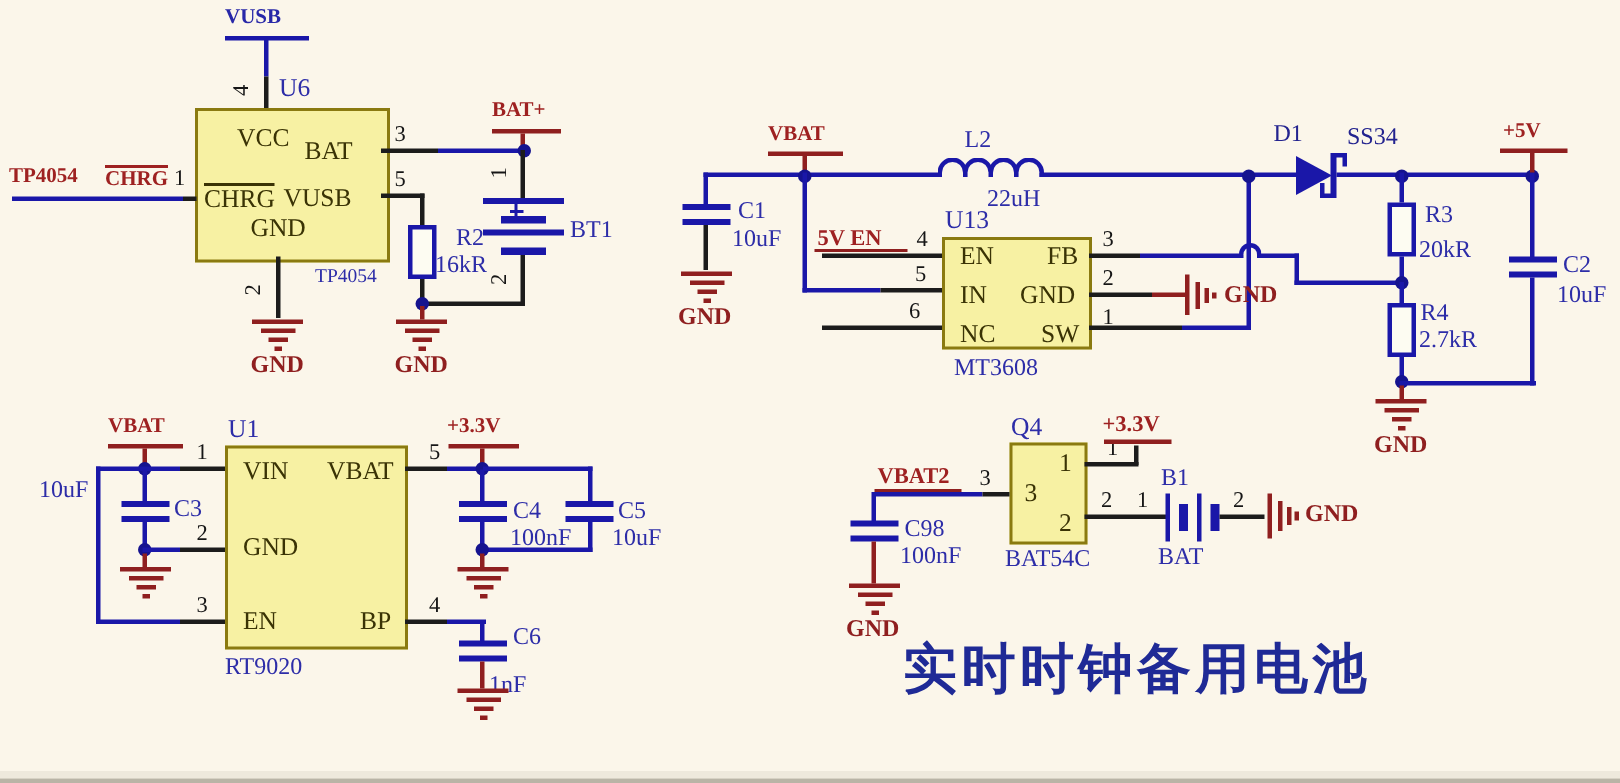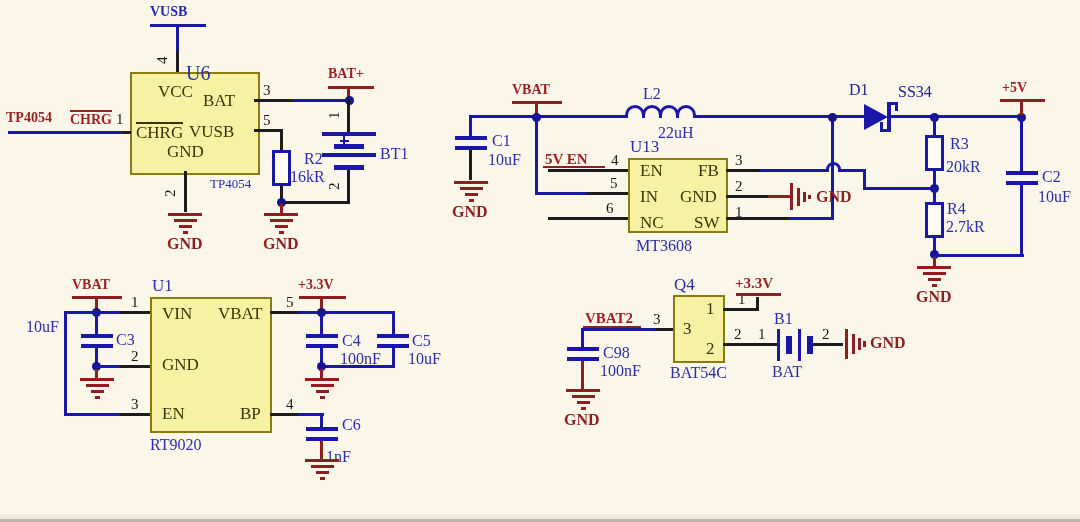--- a/index.html
+++ b/index.html
@@ -41,21 +41,21 @@
 
 <div id="canvas">
 
   <div class="t net" style="left:150px;top:4px;color:#2828a8">VUSB</div>
   <div class="w" style="left:150px;top:24px;width:56px;height:3px"></div>
   <div class="w" style="left:176px;top:26px;width:3px;height:25px"></div>
   <div class="k" style="left:176px;top:51px;width:3px;height:21px"></div>
   <div class="t pn rot" style="left:158px;top:52px">4</div>
 
   <div class="chip" style="left:130px;top:72px;width:126px;height:99px"></div>
-  <div class="t des" style="left:186px;top:62px;font-size:20px">U6</div>
+  <div class="t des" style="left:186px;top:50px;font-size:17px">U6</div>
   <div class="t inlbl" style="left:158px;top:83px">VCC</div>
   <div class="t inlbl" style="left:203px;top:92px">BAT</div>
   <div class="t inlbl ovl" style="left:136px;top:122px">CHRG</div>
   <div class="t inlbl" style="left:189px;top:123px">VUSB</div>
   <div class="t inlbl" style="left:167px;top:143px">GND</div>
   <div class="t des" style="left:210px;top:177px;font-size:13px">TP4054</div>
 
   <div class="t net" style="left:6px;top:110px">TP4054</div>
   <div class="t net ovl" style="left:70px;top:110px">CHRG</div>
   <div class="t pn" style="left:116px;top:111px">1</div>
@@ -355,16 +355,17 @@
   <div class="t des" style="left:774px;top:310px">B1</div>
   <div class="t des" style="left:772px;top:363px">BAT</div>
   <div class="k" style="left:813px;top:343px;width:30px;height:3px"></div>
   <div class="t pn" style="left:822px;top:326px">2</div>
   <div class="r" style="left:845px;top:329px;width:3px;height:30px"></div>
   <div class="r" style="left:852px;top:334px;width:3px;height:20px"></div>
   <div class="r" style="left:858px;top:338px;width:3px;height:12px"></div>
   <div class="r" style="left:863px;top:341px;width:3px;height:6px"></div>
   <div class="t gtxt" style="left:870px;top:334px">GND</div>
 
+  <div class="title" style="left:602px;top:422px">实时时钟备用电池</div>
 
   <div style="position:absolute;left:0;top:514px;width:1080px;height:5px;background:#eee9dc"></div>
   <div style="position:absolute;left:0;top:519px;width:1080px;height:3px;background:#b9b4a6"></div>
 </div>
 
 </body></html>

